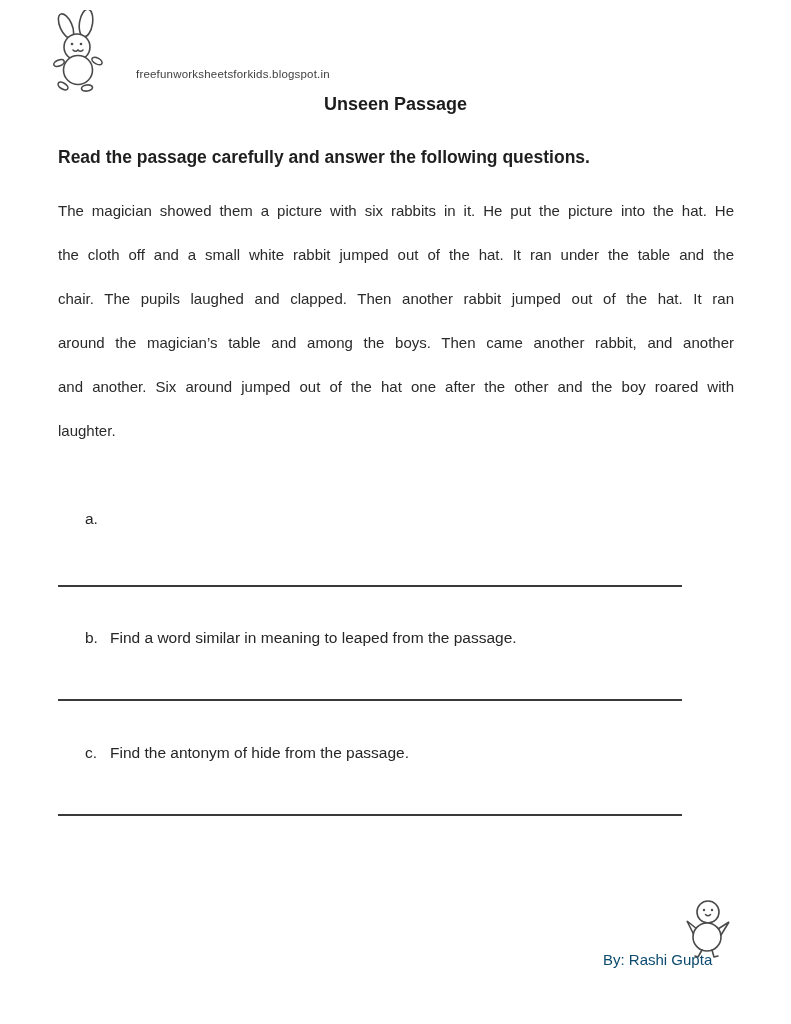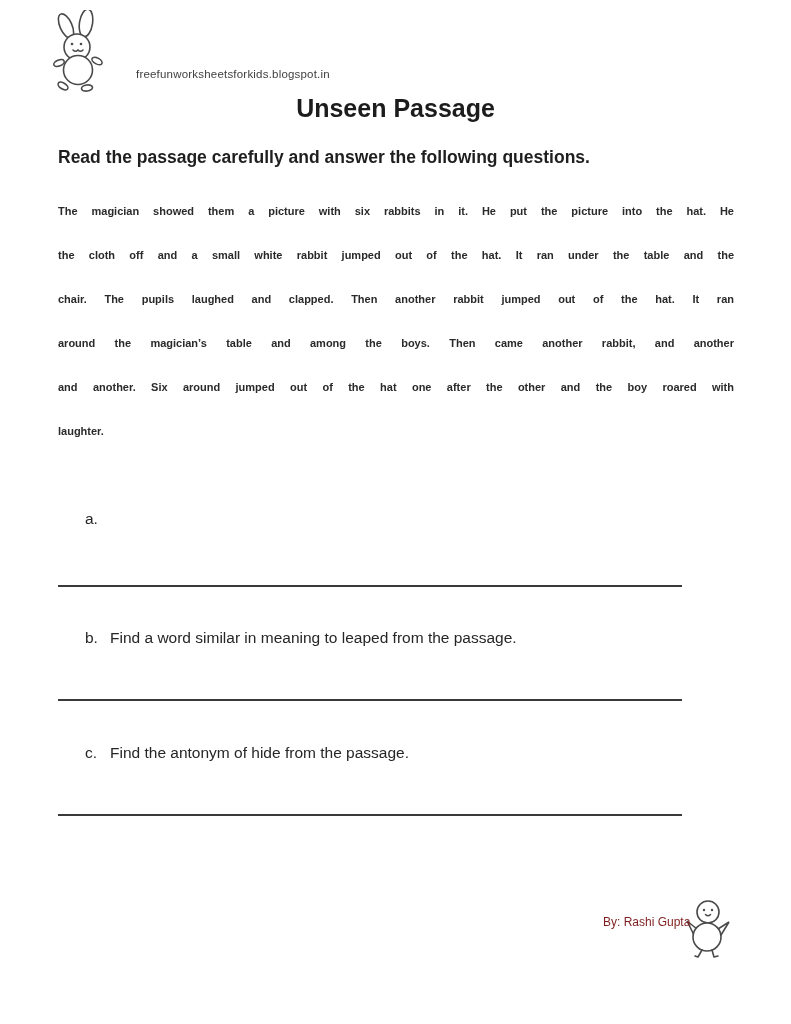--- a/index.html
+++ b/index.html
@@ -13,29 +13,29 @@
     color: #2d2d2d;
     overflow: hidden;
   }
   .bunny { position: absolute; left: 50px; top: 10px; width: 60px; height: 82px; }
   .site-url {
     position: absolute; left: 114px; top: 68px;
     font-size: 11.5px; color: #3f3f3f; letter-spacing: 0.2px; margin-left: 22px;
   }
   .title {
     position: absolute; left: 0; top: 94px; width: 100%;
-    text-align: center; font-size: 25px; font-weight: bold; color: #1c1c1c;
+    text-align: center; font-size: 18px; font-weight: bold; color: #1c1c1c;
   }
   .instruction {
     position: absolute; left: 58px; top: 147px;
     font-size: 17.5px; font-weight: bold; color: #1f1f1f;
   }
   .passage {
     position: absolute; left: 58px; top: 189px; width: 676px;
-    font-size: 11px; color: #2a2a2a; font-weight: bold;
+    font-size: 15px; color: #2a2a2a;
   }
   .passage .pline {
     height: 44px; line-height: 44px;
     text-align: justify; text-align-last: justify;
     overflow: hidden; white-space: nowrap;
   }
   .passage .pline.last { text-align: center; text-align-last: left; }
   .question {
     position: absolute; left: 85px; width: 650px;
     font-size: 15.5px; line-height: 22px; color: #262626;
@@ -47,22 +47,22 @@
   .q-c { top: 742px; }
   .answer-line {
     position: absolute; left: 58px; width: 624px; height: 0;
     border-bottom: 2px solid #3a3a3a;
   }
   .line-a { top: 585px; }
   .line-b { top: 699px; }
   .line-c { top: 814px; }
   .chick { position: absolute; left: 684px; top: 900px; width: 48px; height: 58px; }
   .byline {
-    position: absolute; left: 603px; top: 915px;
-    font-size: 12px; color: #7f1d1d;
+    position: absolute; left: 603px; top: 951px;
+    font-size: 15px; color: #0c4a6e;
   }
   .doodle { stroke: #4a4a4a; fill: #ffffff; stroke-width: 1.6; }
   .doodle-dot { fill: #4a4a4a; stroke: none; }
   .doodle-line { stroke: #4a4a4a; fill: none; stroke-width: 1.6; stroke-linecap: round; }
 </style>
 </head>
 <body>
 
 <div class="page">
 

